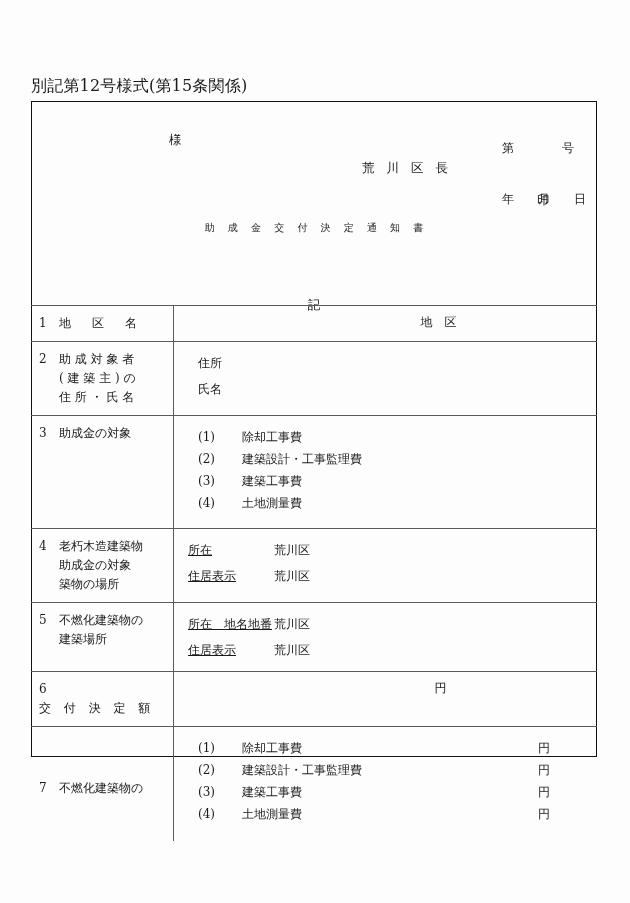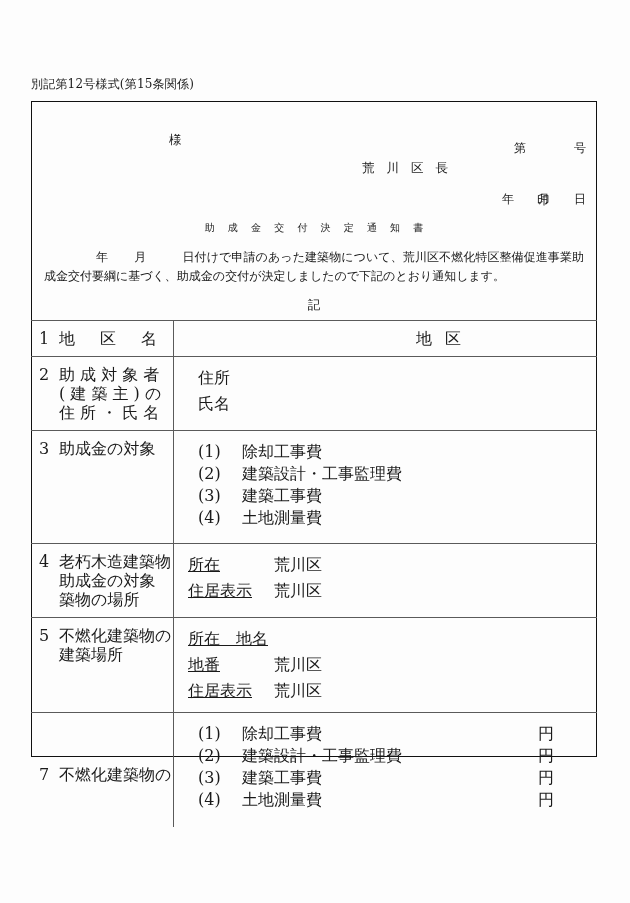--- a/index.html
+++ b/index.html
@@ -22,21 +22,21 @@
     width: 630px;
     height: 903px;
     background: #fdfdfd;
   }
 
   
   .form-no {
     position: absolute;
     left: 31px;
     top: 76px;
-    font-size: 12px;
+    font-size: 16px;
     letter-spacing: 0.2px;
     white-space: nowrap;
   }
 
   
   .frame {
     position: absolute;
     left: 31px;
     top: 101px;
     width: 566px;
@@ -50,21 +50,20 @@
     position: relative;
     width: 100%;
     height: 100%;
   }
 
   
   .doc-number {
     position: absolute;
     right: 10px;
     top: 4px;
-    text-align: right;
     font-size: 12px;
     line-height: 17px;
     white-space: pre;
   }
   .sama {
     position: absolute;
     left: 137px;
     top: 30px;
     font-size: 12.5px;
   }
@@ -116,25 +115,25 @@
     top: 195px;
     text-align: center;
     font-size: 12.5px;
   }
 
   
   .tbl {
     position: absolute;
     left: -1px;
     right: -1px;
-    top: 218px;
+    top: 203px;
     border-collapse: collapse;
     width: calc(100% + 2px);
     table-layout: fixed;
-    font-size: 16px;
+    font-size: 12px;
     padding-left: 31px;
   }
   .tbl td {
     border-top: 1px solid #5a5a5a;
     border-bottom: 1px solid #5a5a5a;
     vertical-align: top;
     padding: 0;
   }
   .tbl tr:first-child td { border-top: 1px solid #5a5a5a; }
   .tbl tr:last-child td { border-bottom: none; }
@@ -221,23 +220,20 @@
       </div>
 
       <div class="sama">様</div>
 
       <div class="issuer">荒 川 区 長</div>
 
       <div class="seal">印</div>
 
       <div class="doc-title">助 成 金 交 付 決 定 通 知 書</div>
 
-      <div class="body-text">
-        <span class="indent"></span><span class="gap-s"></span><span>年</span><span class="gap-s"></span><span>月</span><span class="gap-m"></span><span>日付けで申請のあった建築物について、荒川区不燃化特区整備促進事業助成金交付要綱に基づく、助成金の交付が決定しましたので下記のとおり通知します。</span>
-      </div>
 
       <div class="ki-mark">記</div>
 
       <table class="tbl">
         <tbody>
 
           <tr>
             <td class="col-label">
               <div class="lbl-wrap">
                 <span class="num">1</span><span class="lbl-text spread">地　区　名</span>
@@ -331,20 +327,31 @@
                 <div class="kv-line">
                   <span class="kv-key k-w2">所在　地名地番</span><span>荒川区</span>
                 </div>
                 <div class="kv-line">
                   <span class="kv-key k-w2">住居表示</span><span>荒川区</span>
                 </div>
               </div>
             </td>
           </tr>
 
+          <tr>
+            <td class="col-label">
+              <div class="lbl-wrap">
+                <span class="num">6</span><span class="lbl-text spread">交 付 決 定 額</span>
+              </div>
+            </td>
+            <td class="col-value row-rel">
+              <div class="lbl-wrap" style="height:19px;"></div>
+              <div class="yen-center">円</div>
+            </td>
+          </tr>
 
           <tr>
             <td class="col-label">
               <div class="lbl-wrap" style="padding-top:52px;">
                 <span class="num">7</span><span class="lbl-text">不燃化建築物の</span>
               </div>
             </td>
             <td class="col-value">
               <div class="val-wrap" style="padding-top:10px;padding-bottom:16px;">
                 <div class="item-line">

